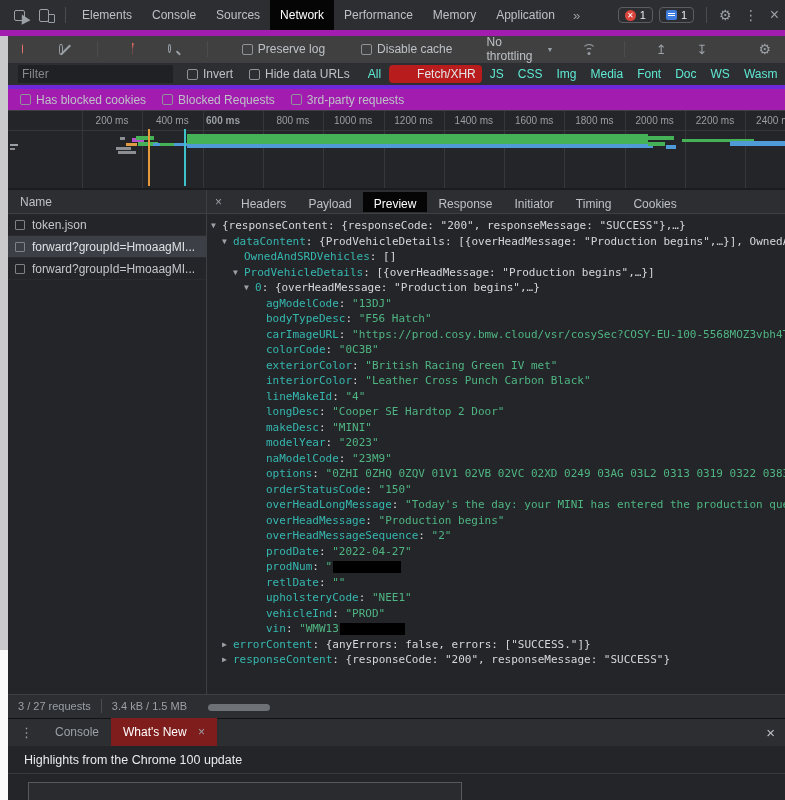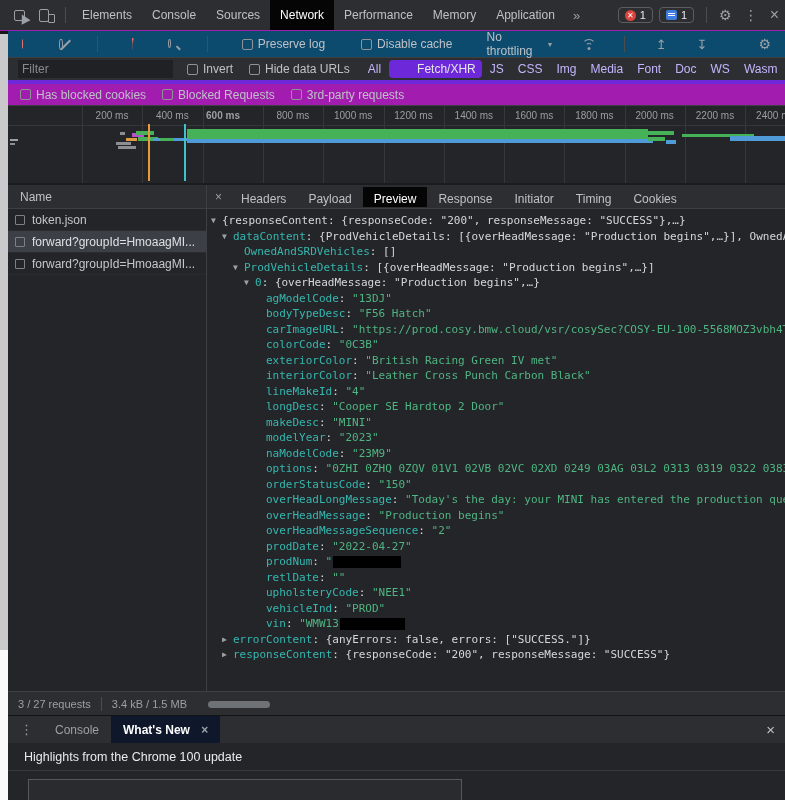--- a/index.html
+++ b/index.html
@@ -9,42 +9,42 @@
 
   
   .page-strip { position:absolute; left:0; top:0; width:8px; height:800px; background:#cac9cc; z-index:0; }
   .page-strip .strip-top { position:absolute; top:0; left:0; width:8px; height:34px; background:#17181b; }
   .page-strip .strip-mid { position:absolute; top:34px; left:0; width:8px; height:616px; background:#cac9cc; }
   .page-strip .strip-bot { position:absolute; top:650px; left:0; width:8px; height:150px; background:#fafafa; }
 
   .devtools { position:absolute; left:8px; top:0; width:777px; height:800px; display:flex; flex-direction:column; background:#242528; z-index:1; }
 
   
-  .tabbar { height:37px; flex:0 0 30px; margin-left:-8px; padding-left:12px; background:#2d2e31; border-bottom:1px solid #a21caf; display:flex; align-items:center; color:#bdc1c6; font-size:12px; }
+  .tabbar { height:37px; flex:0 0 30px; margin-left:-8px; padding-left:12px; background:#2d2e31; border-bottom:6px solid #a21caf; display:flex; align-items:center; color:#bdc1c6; font-size:12px; }
   .tabbar .tab { padding:0 10px; height:30px; line-height:30px; cursor:default; white-space:nowrap; }
   .tabbar .tab.selected { background:#050505; color:#fff; }
   .more-tabs { padding:0 8px; font-size:13px; color:#9aa0a6; }
   .sep { width:1px; height:16px; background:#4a4c4f; margin:0 6px; flex:0 0 1px; }
   .spacer { flex:1; }
   .badge { display:flex; align-items:center; gap:4px; border:1px solid #5a5d61; border-radius:4px; padding:1px 6px; margin-right:6px; color:#e8eaed; font-size:11px; }
   .err-dot { width:11px; height:11px; border-radius:50%; background:#d9453d; color:#fff; font-size:8px; line-height:11px; text-align:center; }
   .iss-bub { width:11px; height:10px; border-radius:2px; background:#3f7ce0; position:relative; }
   .iss-bub::after { content:""; position:absolute; left:2px; top:3px; width:7px; height:1px; background:#fff; box-shadow:0 2px 0 #fff; }
   .ibtn { color:#9aa0a6; padding:0 6px; font-size:14px; }
 
   
   .icon-inspect { width:15px; height:15px; position:relative; margin:0 6px 0 2px; }
   .icon-inspect .box { position:absolute; left:0; top:2px; width:11px; height:11px; border:1.5px solid #9aa0a6; border-radius:2px; }
   .icon-inspect .cur { position:absolute; right:0; bottom:0; width:0; height:0; border-left:5px solid transparent; border-right:5px solid transparent; border-bottom:9px solid #9aa0a6; transform:rotate(-28deg); }
   .icon-device { width:16px; height:15px; position:relative; margin:0 4px; }
   .icon-device .r1 { position:absolute; left:0; top:1px; width:10px; height:13px; border:1.5px solid #9aa0a6; border-radius:2px; }
   .icon-device .r2 { position:absolute; right:0; bottom:0; width:7px; height:9px; border:1.5px solid #9aa0a6; background:#2d2e31; border-radius:1px; }
 
   
-  .nettoolbar { height:27px; flex:0 0 27px; background:#0c4a6e; border-bottom:1px solid #3d3f42; display:flex; align-items:center; padding:0 8px 0 10px; color:#bdc1c6; font-size:12px; gap:20px; }
+  .nettoolbar { height:27px; flex:0 0 27px; background:#404040; border-bottom:1px solid #3d3f42; display:flex; align-items:center; padding:0 8px 0 10px; color:#bdc1c6; font-size:12px; gap:20px; }
   .icon-record { width:10px; height:10px; border-radius:50%; background:#e8766e; margin:0 8px 0 4px; }
   .icon-clear { width:11px; height:11px; border-radius:50%; border:1.5px solid #9aa0a6; position:relative; margin:0 8px; }
   .icon-clear::after { content:""; position:absolute; left:-1px; top:4px; width:13px; height:1.5px; background:#9aa0a6; transform:rotate(-45deg); }
   .icon-funnel { width:13px; height:12px; margin:0 8px; clip-path:polygon(0 0,100% 0,58% 50%,58% 92%,42% 100%,42% 50%); background:#de6a60; }
   .icon-search { width:9px; height:9px; border:1.5px solid #9aa0a6; border-radius:50%; position:relative; margin:0 10px 2px 6px; }
   .icon-search::after { content:""; position:absolute; left:7px; top:7px; width:5px; height:1.5px; background:#9aa0a6; transform:rotate(45deg); }
   .check { display:flex; align-items:center; gap:5px; margin:0 8px; white-space:nowrap; }
   .cb { width:11px; height:11px; border:1.5px solid #8f9397; border-radius:2px; background:transparent; flex:0 0 11px; }
   .dd { display:flex; align-items:center; gap:14px; margin:0 6px; color:#bdc1c6; }
   .dd .arr { font-size:7px; color:#9aa0a6; }
@@ -53,22 +53,22 @@
   .icon-wifi .a1 { width:14px; height:14px; top:0; }
   .icon-wifi .a2 { width:7px; height:7px; top:4px; }
   .icon-wifi .dot { position:absolute; left:50%; top:8px; width:3px; height:3px; border-radius:50%; background:#9aa0a6; transform:translateX(-50%); }
   .arrow-glyph { font-size:13px; color:#9aa0a6; padding:0 5px; font-family:"DejaVu Sans",sans-serif; }
 
   
   .filterbar { height:26px; flex:0 0 26px; background:#2d2e31; border-bottom:4px solid #6d28d9; display:flex; align-items:center; padding:0 4px 0 10px; color:#bdc1c6; font-size:12px; overflow:hidden; }
   .filter-input { width:155px; background:#202124; border:none; outline:none; color:#bdc1c6; font-size:12px; height:18px; padding:0 4px; font-family:"Liberation Sans",sans-serif; }
   .filter-input::placeholder { color:#87898c; }
   .chips { display:flex; align-items:center; gap:2px; margin-left:4px; white-space:nowrap; }
-  .chip { padding:2px 6px; border-radius:4px; color:#c4b5fd; }
-  .chip.active { background:#6d28d9; color:#e4e6e8;padding-left:28px; }
+  .chip { padding:2px 6px; border-radius:4px; color:#5eead4; }
+  .chip.active { background:#b91c1c; color:#e4e6e8;padding-left:28px; }
 
   
   .cookiebar { height:22px; flex:0 0 22px; background:#a21caf; border-bottom:1px solid #3d3f42; display:flex; align-items:center; padding:0 4px; color:#bdc1c6; font-size:12px; }
 
   
   .timeline { height:79px; flex:0 0 79px; position:relative; background:#242528; border-bottom:2px solid #1b1c1e; overflow:hidden; }
   .tl-label { position:absolute; top:4px; width:56px; text-align:center; font-size:10px; color:#9a9fa3; }
   .tl-grid { position:absolute; top:0; bottom:0; width:1px; background:#35373a; }
   .tl-hdr-line { position:absolute; left:0; right:0; top:19px; height:1px; background:#35373a; }
   .tl-bar { position:absolute; }
@@ -100,21 +100,21 @@
   .bottombar { height:24px; flex:0 0 24px; background:#2d2e31; border-top:1px solid #3d3f42; display:flex; align-items:center; color:#9aa0a6; font-size:11px; position:relative; }
   .statleft { width:199px; flex:0 0 199px; display:flex; align-items:center; height:100%; }
   .statleft .stat { padding:0 10px; white-space:nowrap; }
   .statdiv { width:1px; height:14px; background:#4a4c4f; }
   .hthumb { position:absolute; left:200px; top:9px; width:62px; height:7px; border-radius:4px; background:#6e7175; }
 
   
   .drawer-tabs { height:28px; flex:0 0 28px; background:#2d2e31; border-top:1px solid #121315; display:flex; align-items:center; color:#9aa0a6; font-size:12px; }
   .vdots { padding:0 10px 0 12px; font-size:13px; color:#9aa0a6; letter-spacing:0; }
   .drawer-tab { padding:0 12px; height:28px; line-height:28px; white-space:nowrap; }
-  .drawer-tab.selected { background:#0f172a; color:#fff;font-weight:bold; }
+  .drawer-tab.selected { background:#7f1d1d; color:#fff; }
   .drawer-tab .tab-x { color:#9aa0a6; margin-left:8px; font-size:12px; }
   .drawer-close { padding:0 10px; color:#bdc1c6; font-size:15px; }
   .drawer-content { flex:1 1 auto; background:#242528; position:relative; overflow:hidden; }
   .wn-title { height:28px; line-height:28px; padding-left:16px; color:#e8eaed; font-size:12.5px; border-bottom:1px solid #37393c; }
   .wn-card { position:absolute; left:20px; top:36px; width:434px; height:30px; border:1px solid #55585c; background:#2a2b2e; }
 </style>
 </head>
 <body>
 
 <div class="screen">

